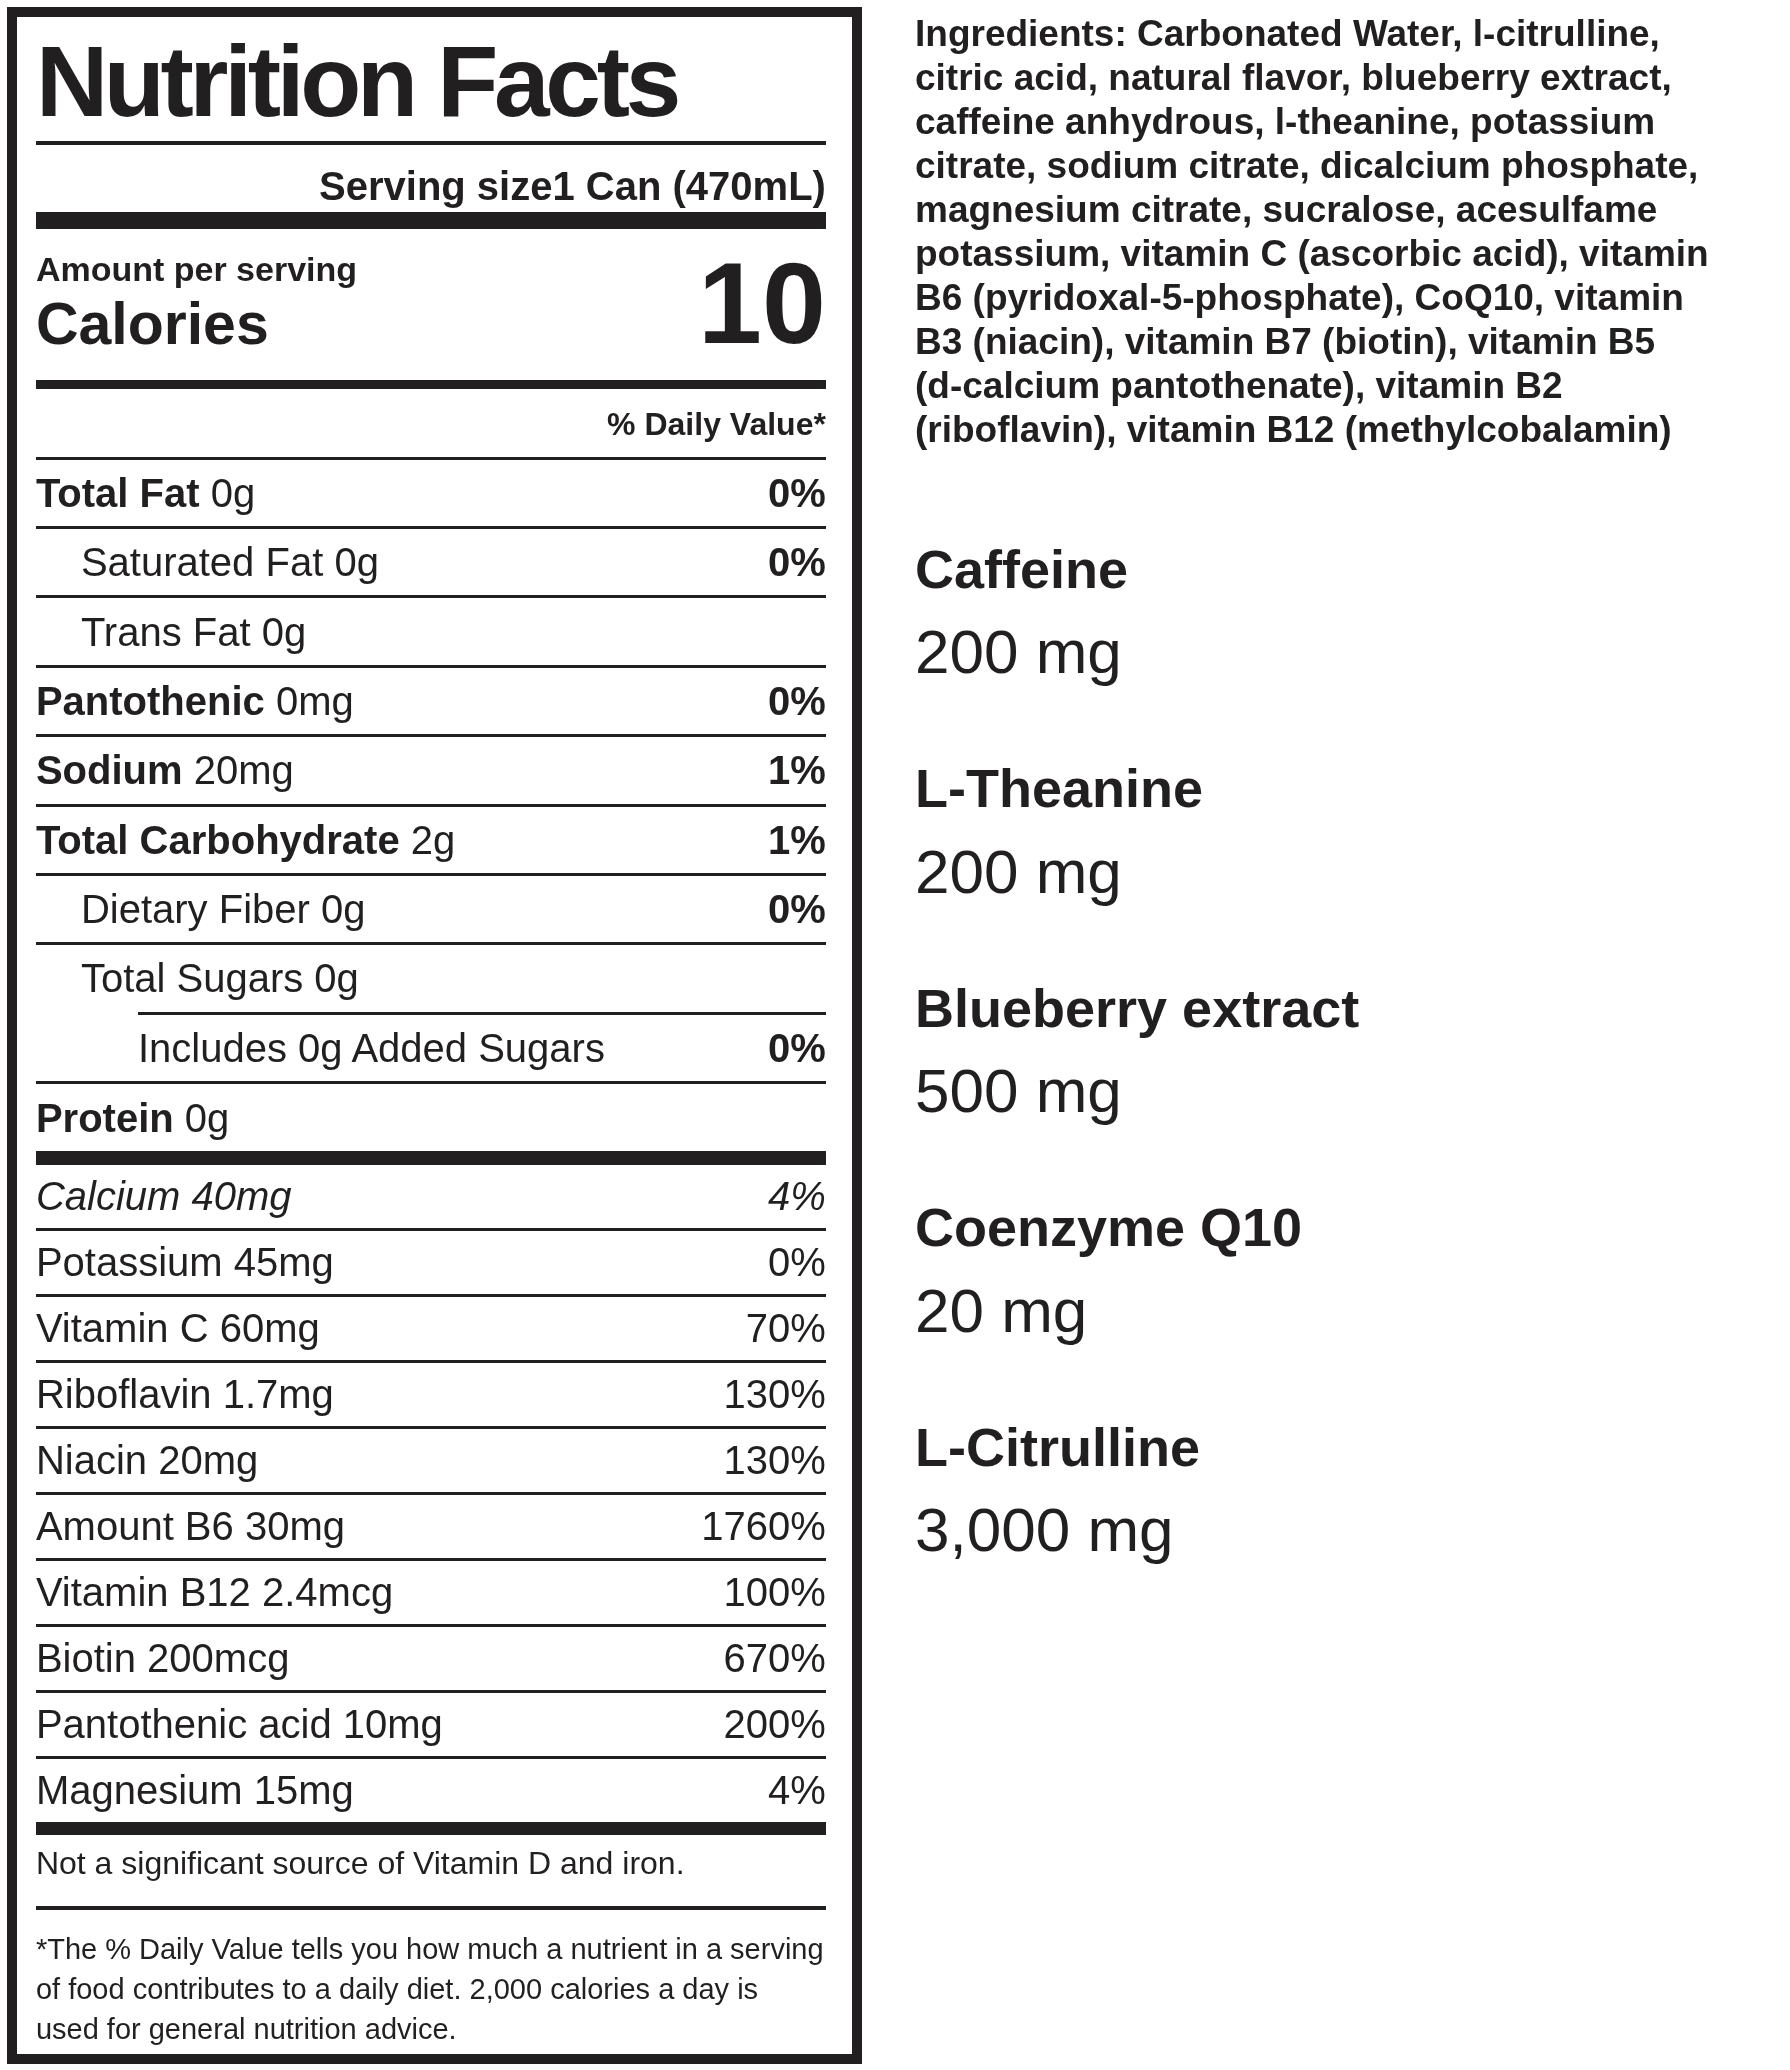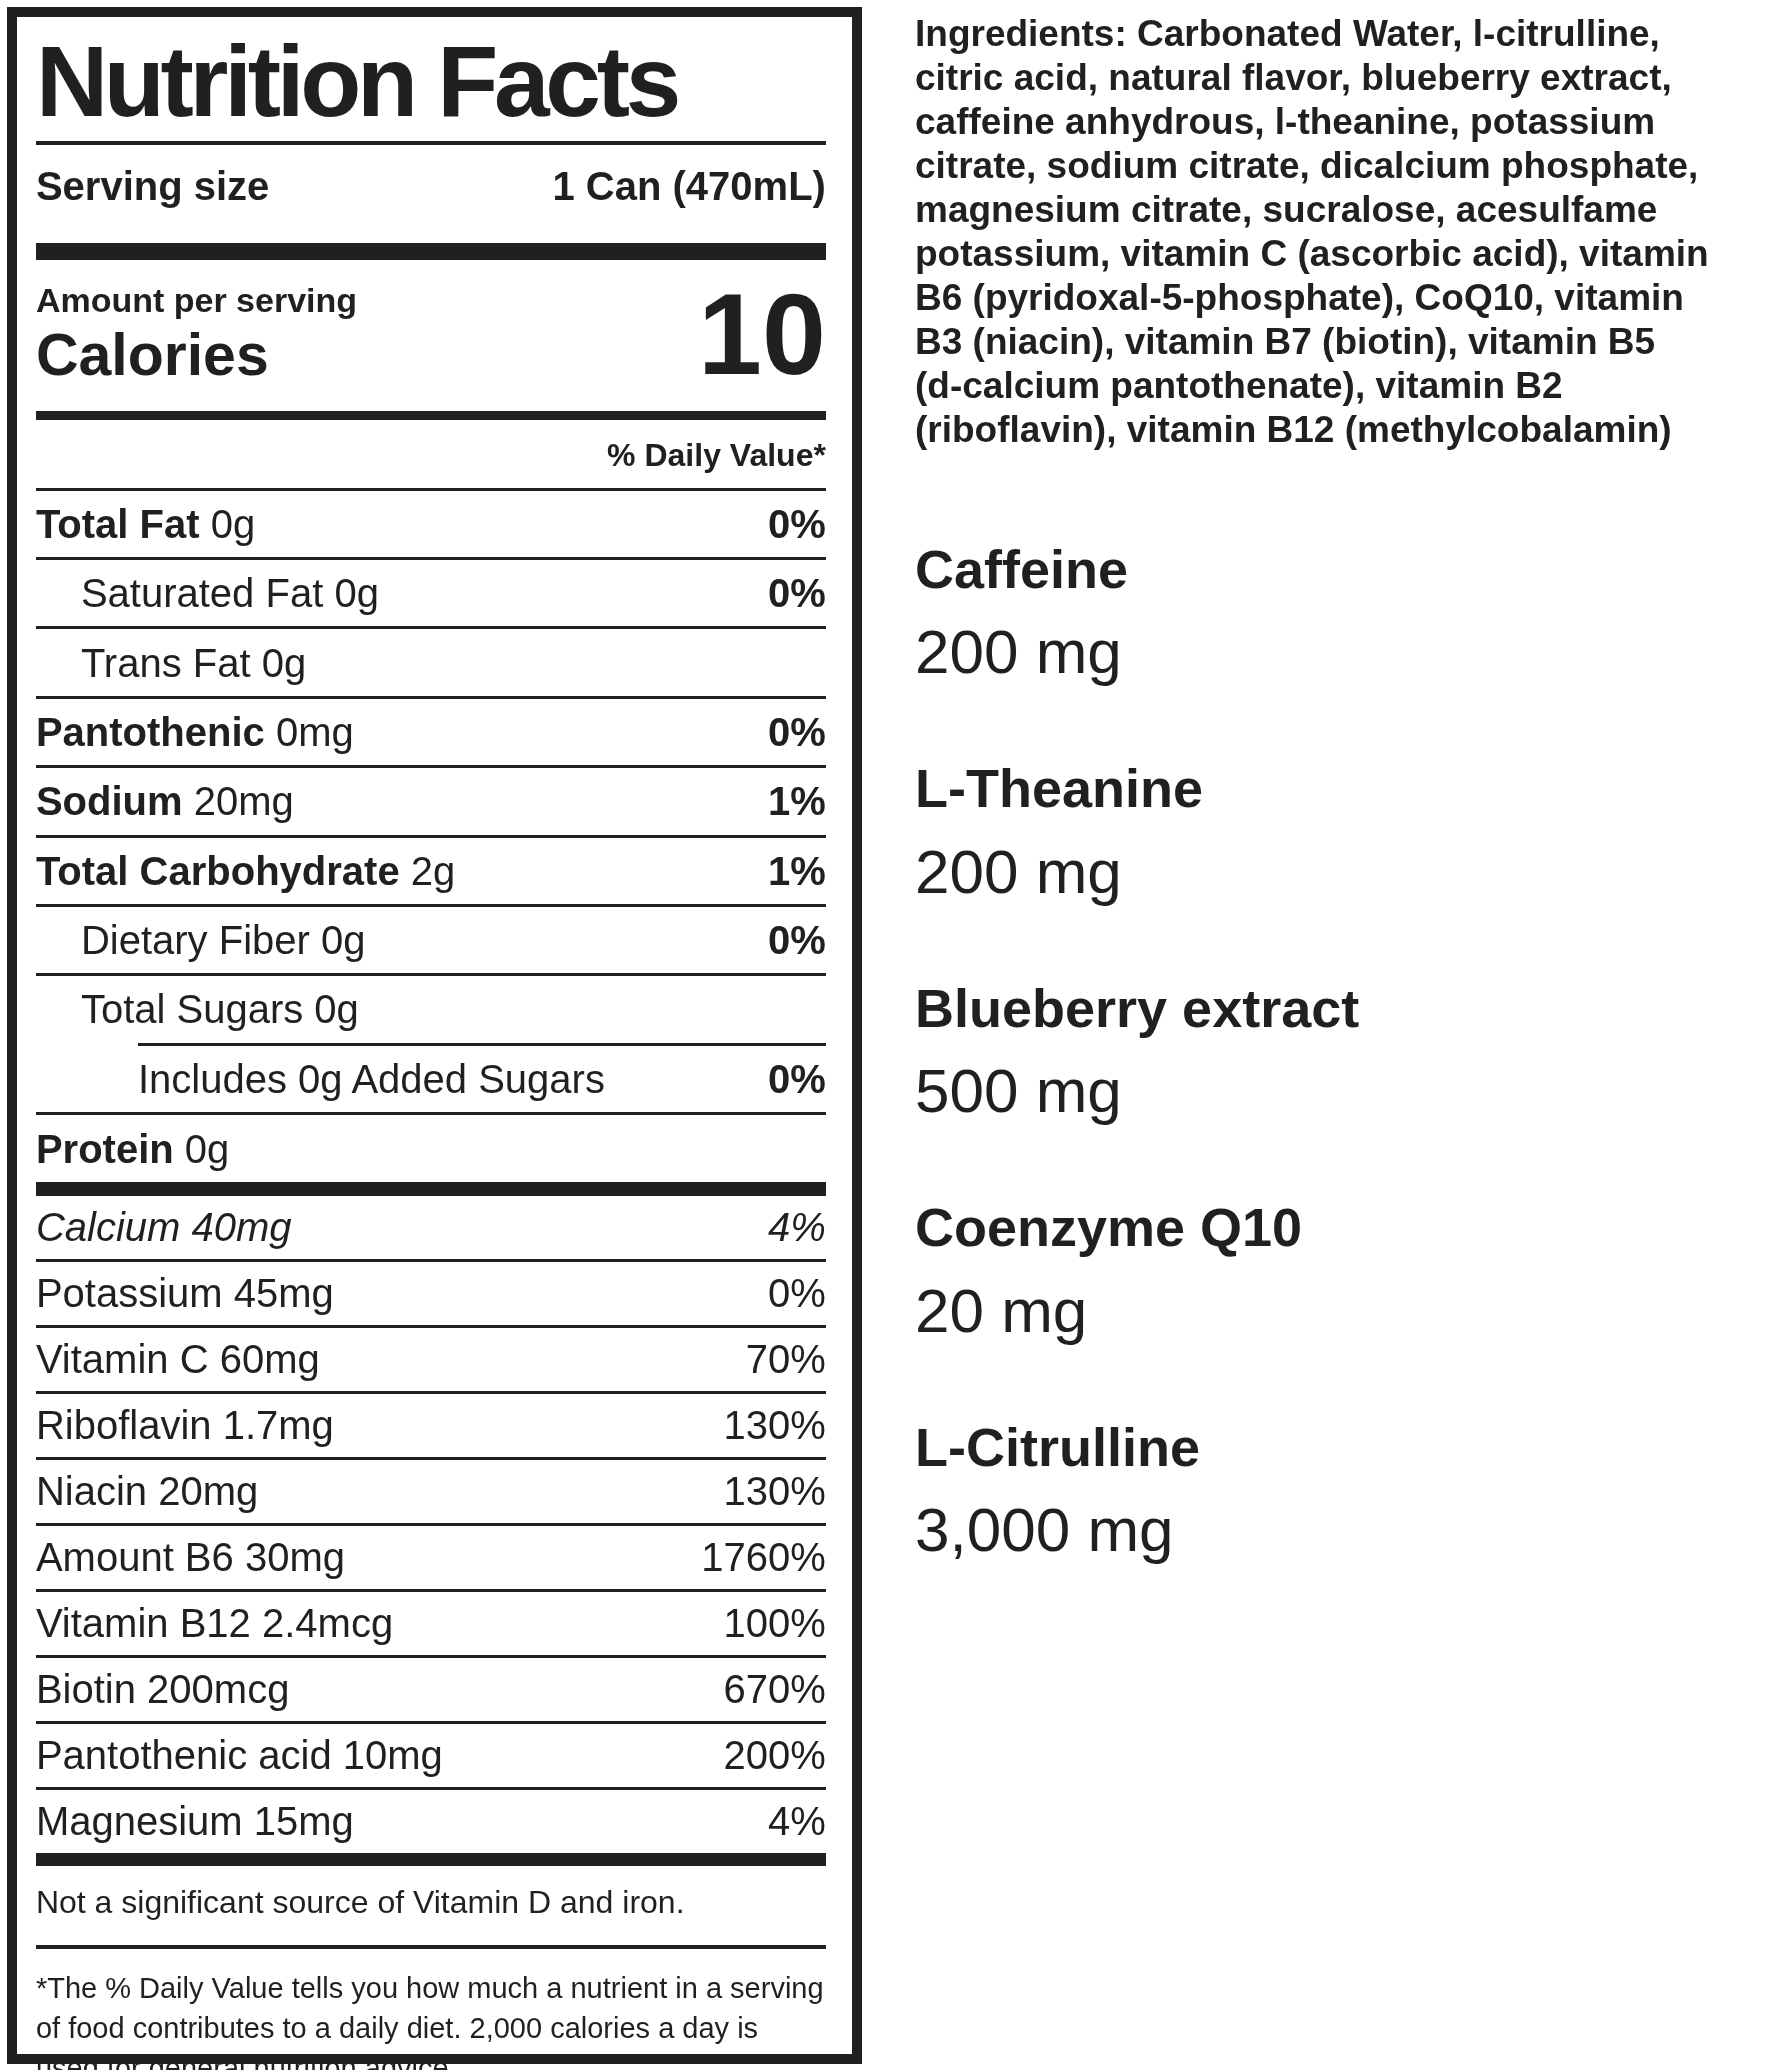--- a/index.html
+++ b/index.html
@@ -15,39 +15,39 @@
   .panel {
     position:absolute; left:6.9px; top:6.9px;
     width:855px; height:2057px;
     box-sizing:border-box;
     border:10.3px solid #221f20;
     background:#ffffff;
     padding:13.8px 26px 0 19px;
   }
   .nf-title { font-size:100px; font-weight:700; letter-spacing:-4.3px; line-height:1.0; white-space:nowrap; }
   .rule4 { height:4.3px; background:#221f20; margin-top:10.3px; }
-  .serving-row { display:flex; justify-content:space-between; align-items:baseline; font-size:40px; font-weight:700; padding:19px 0 34px; }
+  .serving-row { display:flex; justify-content:flex-end; align-items:baseline; font-size:40px; font-weight:700; padding:19px 0 3px; }
   .bar20 { height:17px; background:#221f20; }
   .cal-block { display:flex; justify-content:space-between; align-items:flex-end; margin-top:20.6px; }
   .aps { font-size:34px; font-weight:700; }
   .cal-label { font-size:59px; font-weight:700; line-height:1.02; margin-top:5.2px; }
   .cal-value { font-size:115px; font-weight:700; line-height:0.88; }
   .bar10 { height:8.6px; background:#221f20; margin-top:26px; }
   .dv-head { text-align:right; font-size:32px; font-weight:700; padding:17px 0 13.8px; }
   .row { display:flex; justify-content:space-between; align-items:baseline; border-top:3.4px solid #221f20; padding:11.2px 0; font-size:40px; line-height:1.1; }
   .row .nm b { font-weight:700; }
   .row.nb { border-top:none;gap:40px; }
   .ind1 .nm { padding-left:45px; display:inline-block; }
   .ind2 .nm { padding-left:102px; display:inline-block; }
   .ind-rule { height:3.4px; background:#221f20; margin-left:102px; }
   .dvb { font-weight:700; }
   .rowm { display:flex; justify-content:space-between; align-items:baseline; border-top:3.4px solid #221f20; padding:9.5px 0; font-size:40px; line-height:1.1; }
   .rowm.nb { border-top:none;font-style:italic; }
   .bar16 { height:13.8px; background:#221f20; }
-  .note { font-size:32px; padding:18px 0 24px; }
+  .note { font-size:32px; padding:10px 0 24px; }
   .footnote { font-size:29px; line-height:40px; padding:19px 0 0; }
   
   .right-col { position:absolute; left:915px; top:12px; width:871px; }
   .ing-line { font-size:37px; font-weight:700; line-height:44px; white-space:nowrap; }
   .supplements { margin-top:89px; }
   .supp { margin-bottom:74px; }
   .supp-name { font-size:54px; font-weight:700; line-height:1.05; }
   .supp-amount { font-size:62px; font-weight:400; line-height:1.1; margin-top:20.6px; }
 </style>
 </head>

